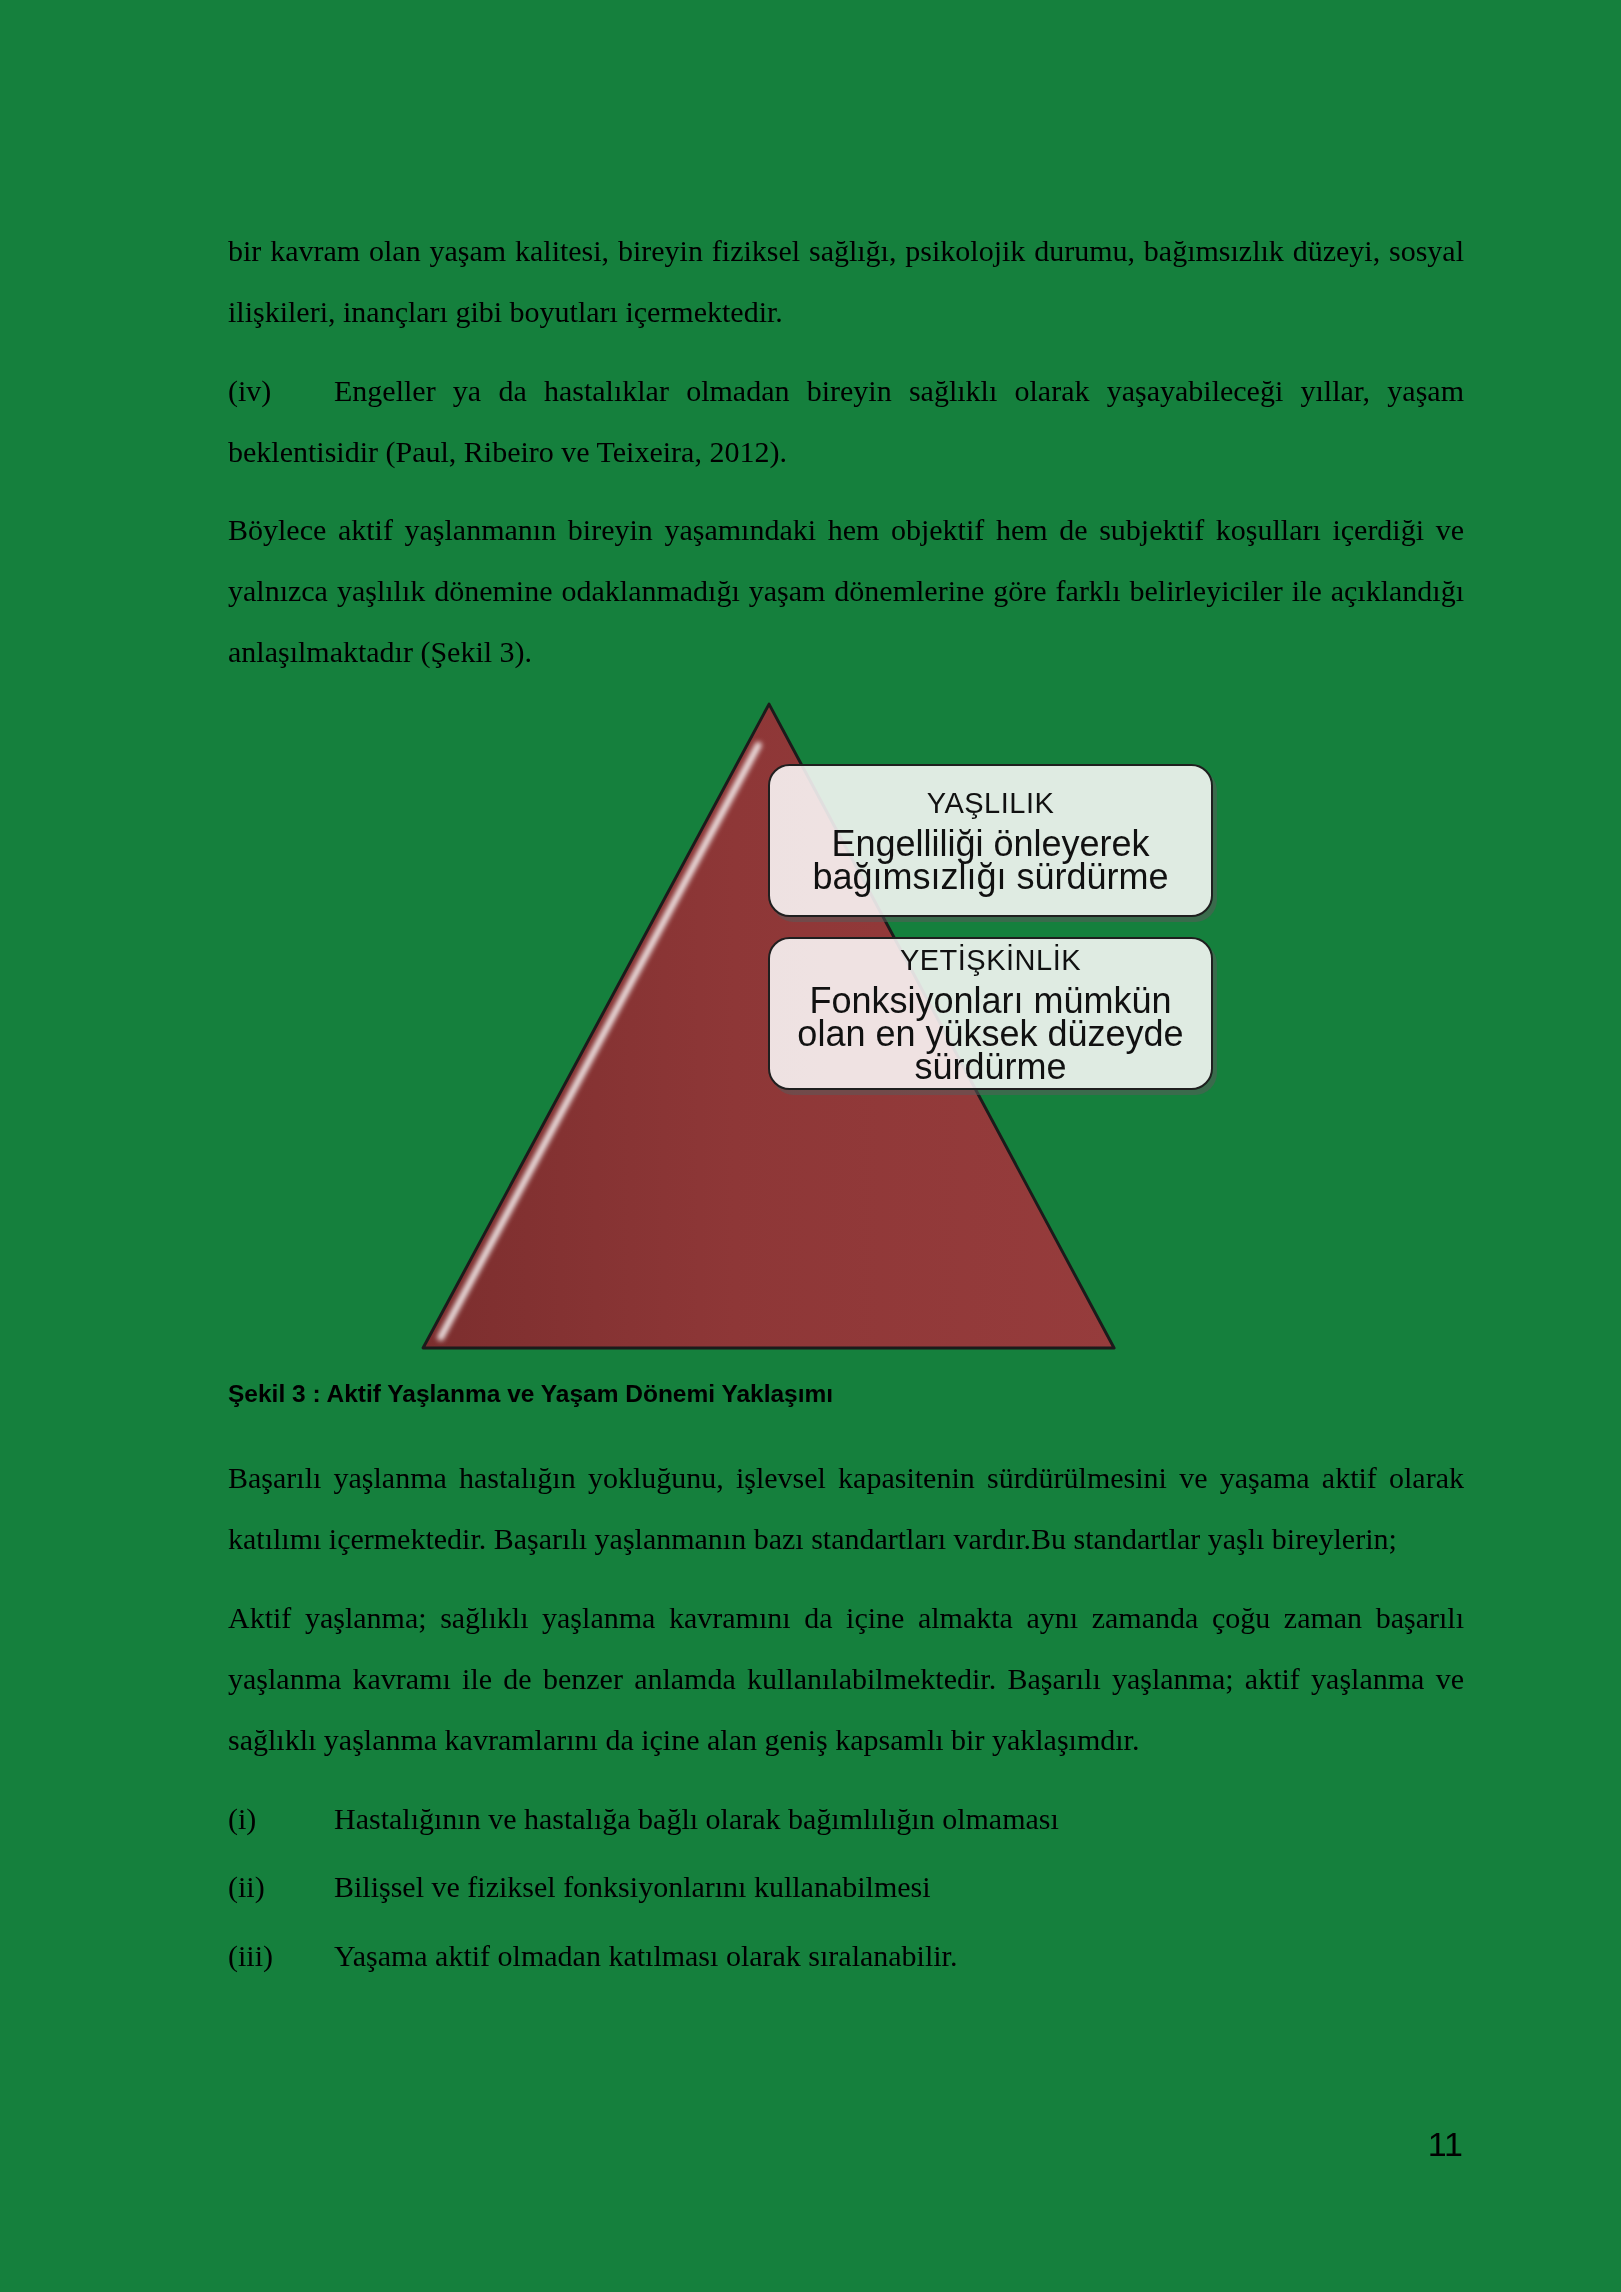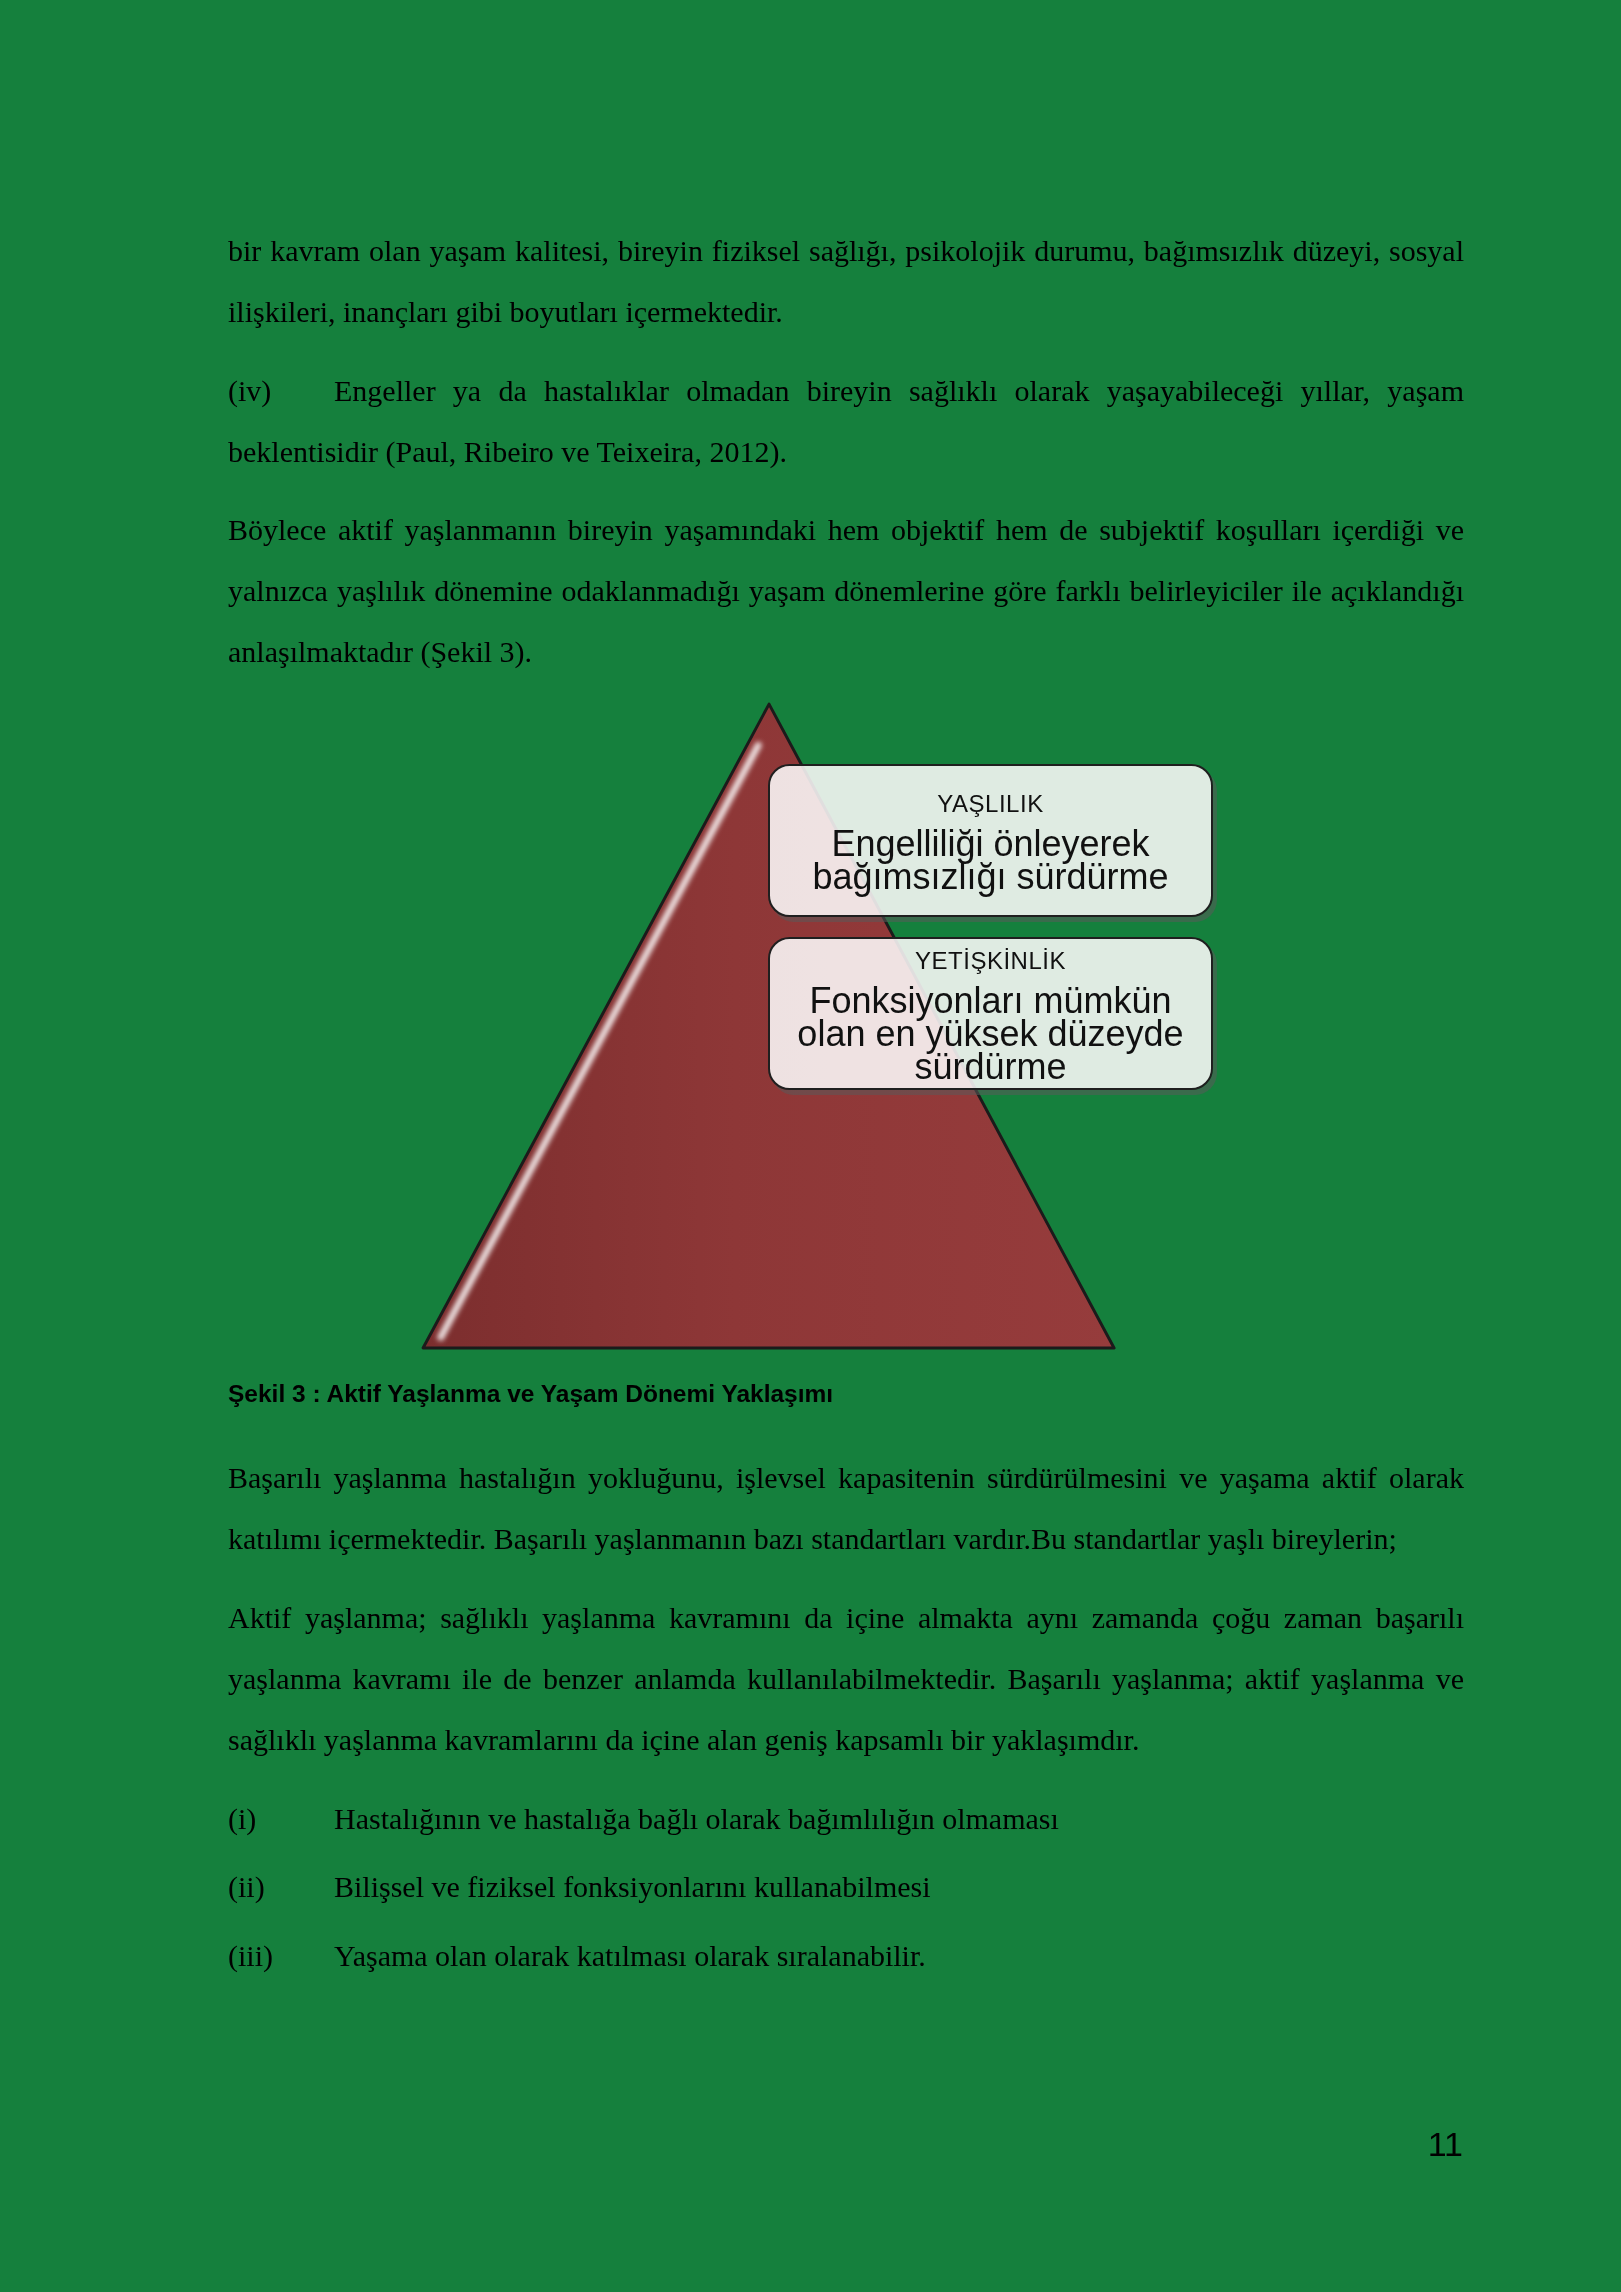--- a/index.html
+++ b/index.html
@@ -36,21 +36,21 @@
     display:flex; flex-direction:column;
     justify-content:center; align-items:center;
     gap:6.9px; padding:5.9px 11.8px;
     text-align:center;
     font-family:"Liberation Sans", sans-serif;
     color:#111;
   }
   .level-box.b1 { top:64px; }
   .level-box.b2 { top:237px; }
   .level-box.b3 { top:408px; }
-  .level-title { font-size:24px; line-height:33px; letter-spacing:0.5px; }
+  .level-title { font-size:29px; line-height:33px; letter-spacing:0.5px; }
   .level-body  { font-size:36px; line-height:33px; }
 
   .caption {
     text-align:left;
     font-family:"Liberation Sans", sans-serif;
     font-weight:bold;
     font-size:24.5px;
     margin:21.6px 108px 39px 0;
   }
   .page-number {
@@ -103,17 +103,17 @@
   <div class="caption">Şekil 3 : Aktif Yaşlanma ve Yaşam Dönemi Yaklaşımı</div>
 
   <p class="body">Başarılı yaşlanma hastalığın yokluğunu, işlevsel kapasitenin sürdürülmesini ve yaşama aktif olarak katılımı içermektedir. Başarılı yaşlanmanın bazı standartları vardır.Bu standartlar yaşlı bireylerin;</p>
 
   <p class="body">Aktif yaşlanma; sağlıklı yaşlanma kavramını da içine almakta aynı zamanda çoğu zaman başarılı yaşlanma kavramı ile de benzer anlamda kullanılabilmektedir. Başarılı yaşlanma; aktif yaşlanma ve sağlıklı yaşlanma kavramlarını da içine alan geniş kapsamlı bir yaklaşımdır.</p>
 
   <p class="list-item"><span class="tab-label">(i)</span><span>Hastalığının ve hastalığa bağlı olarak bağımlılığın olmaması</span></p>
 
   <p class="list-item"><span class="tab-label">(ii)</span><span>Bilişsel ve fiziksel fonksiyonlarını kullanabilmesi</span></p>
 
-  <p class="list-item"><span class="tab-label">(iii)</span><span>Yaşama olan olarak katılması olarak sıralanabilir.</span></p>
+  <p class="list-item"><span class="tab-label">(iii)</span><span>Yaşama aktif olmadan katılması olarak sıralanabilir.</span></p>
 
   <div class="page-number">11</div>
 </div>
 
 
 </body></html>

